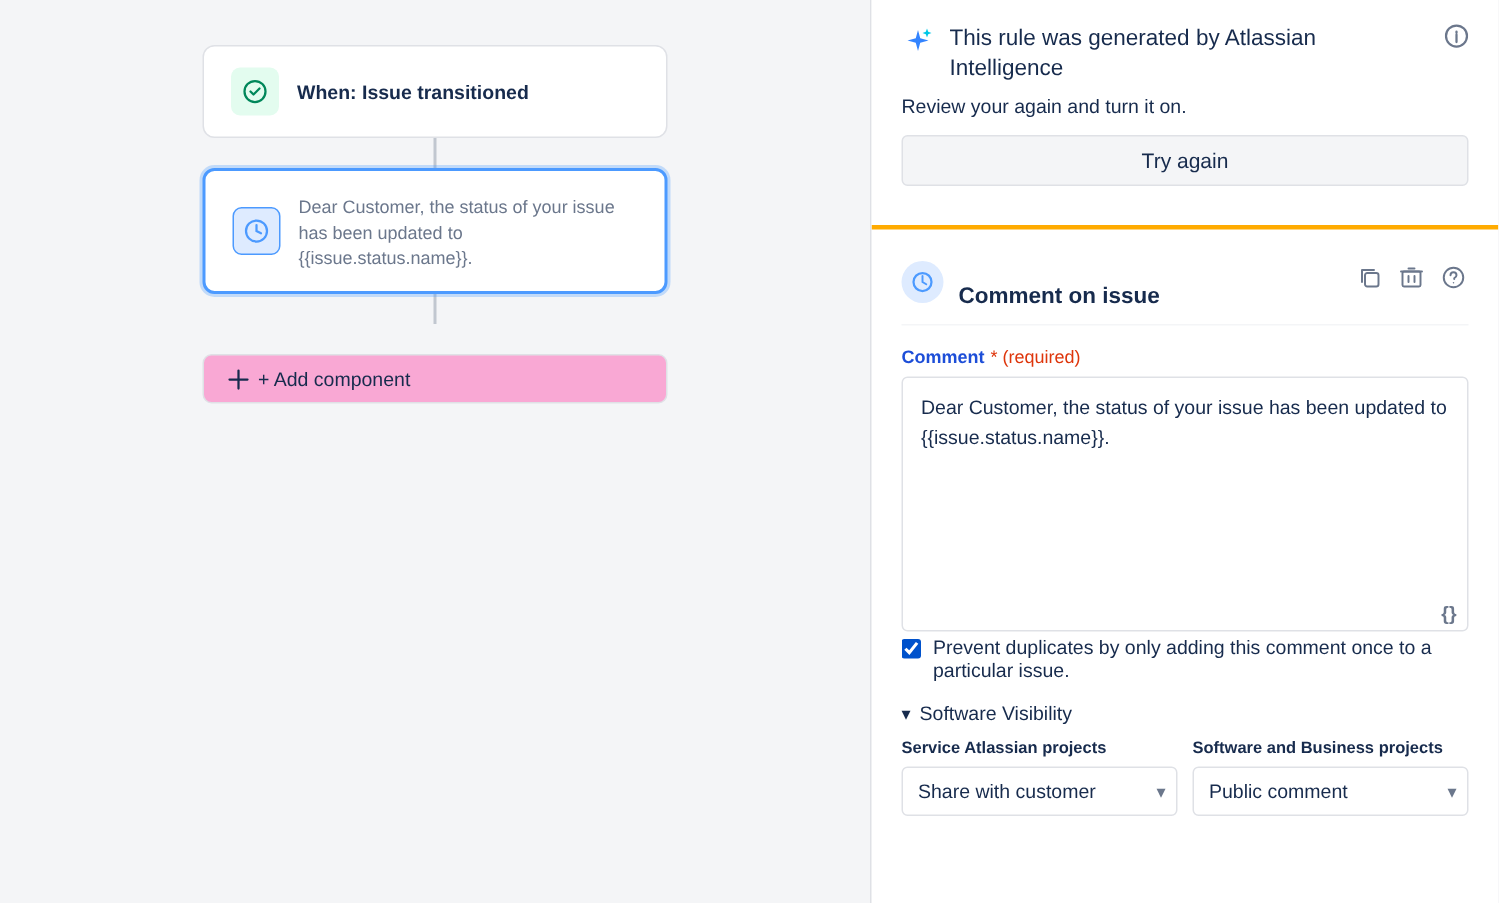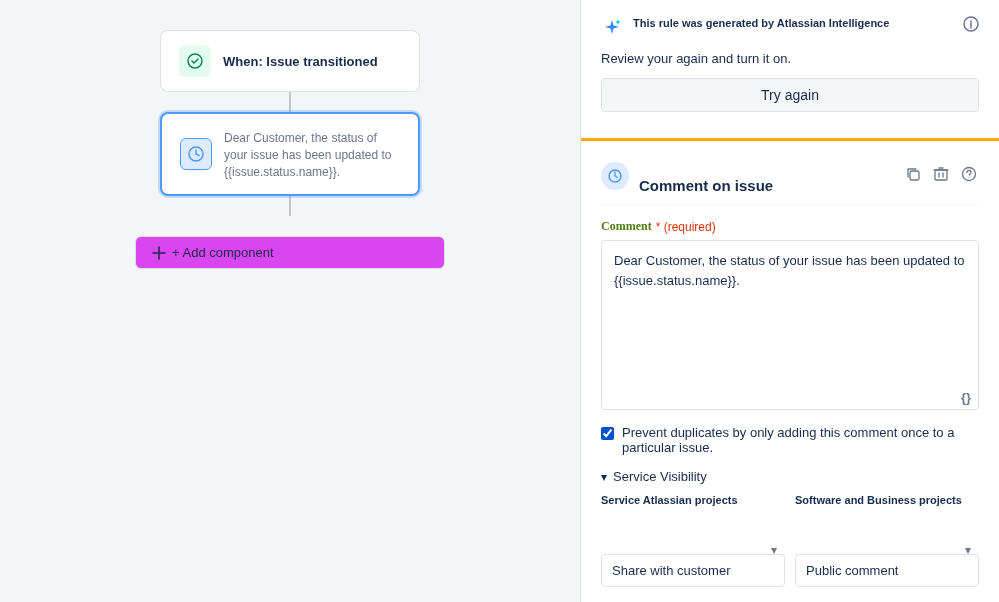--- a/index.html
+++ b/index.html
@@ -29,21 +29,21 @@
       flex-direction: column;
       align-items: center;
       gap: 0;
     }
 
     .flow-card {
       background: #fff;
       border: 1px solid #dfe1e6;
       border-radius: 8px;
       padding: 14px 18px;
-      width: 260px;
+      width: 310px;
       display: flex;
       align-items: center;
       gap: 12px;
       position: relative;
     }
 
     .flow-card.selected {
       border: 2px solid #4c9aff;
       box-shadow: 0 0 0 2px rgba(76, 154, 255, 0.3);
     }
@@ -89,21 +89,21 @@
 
     .connector-line {
       width: 2px;
       height: 20px;
       background: #c1c7d0;
       margin: 0 auto;
     }
 
     .add-component-btn {
       margin-top: 20px;
-      background: #d946ef;
+      background: #f9a8d4;
       border: 1px solid #dfe1e6;
       border-radius: 6px;
       padding: 8px 16px;
       font-size: 13px;
       color: #172b4d;
       cursor: pointer;
       display: flex;
       align-items: center;
       gap: 6px;
       width: 310px;
@@ -133,22 +133,22 @@
       gap: 10px;
       margin-bottom: 8px;
     }
 
     .ai-icon {
       flex-shrink: 0;
       margin-top: 2px;
     }
 
     .ai-banner-title {
-      font-size: 11px;
-      font-weight: 700;
+      font-size: 15px;
+      font-weight: 400;
       color: #172b4d;
       line-height: 1.3;
     }
 
     .ai-info-icon {
       margin-left: auto;
       color: #6b778c;
       cursor: pointer;
       font-size: 16px;
     }
@@ -252,22 +252,21 @@
     .label-row {
       display: flex;
       align-items: center;
       gap: 4px;
       margin-bottom: 6px;
     }
 
     .field-label {
       font-size: 12px;
       font-weight: 600;
-      color: #4d7c0f;
-      font-family: Liberation Serif, serif;
+      color: #1d4ed8;
     }
 
     .required-badge {
       font-size: 12px;
       color: #de350b;
     }
 
     .comment-textarea {
       width: 100%;
       border: 1px solid #dfe1e6;
@@ -293,21 +292,20 @@
       right: 8px;
       color: #6b778c;
       font-size: 13px;
       font-weight: bold;
     }
 
     .checkbox-row {
       display: flex;
       align-items: flex-start;
       gap: 8px;
-      margin-top: 12px;
       margin-bottom: 14px;
     }
 
     .checkbox-row input[type="checkbox"] {
       margin-top: 2px;
       accent-color: #0052cc;
       flex-shrink: 0;
     }
 
     .checkbox-label {
@@ -363,21 +361,20 @@
       width: 100%;
       border: 1px solid #dfe1e6;
       border-radius: 4px;
       padding: 8px 28px 8px 10px;
       font-size: 13px;
       color: #172b4d;
       appearance: none;
       background: #fff;
       cursor: pointer;
       outline: none;
-      margin-top: 42px;
     }
 
     .select-chevron {
       position: absolute;
       right: 8px;
       top: 50%;
       transform: translateY(-50%);
       pointer-events: none;
       color: #6b778c;
       font-size: 12px;
@@ -495,21 +492,21 @@
     </div>
 
     <div class="checkbox-row">
       <input type="checkbox" id="prevent-dup" checked="" style="">
       <label for="prevent-dup" class="checkbox-label">Prevent duplicates by only adding this comment once to a particular issue.</label>
     </div>
 
     <div class="visibility-section">
       <div class="visibility-toggle-row">
         <span class="chevron-icon">▾</span>
-        <span>Service Visibility</span>
+        <span>Software Visibility</span>
       </div>
 
       <div class="visibility-body">
         <div class="visibility-cols">
 
           <div class="visibility-col">
             <div class="col-label">Service Atlassian projects</div>
             <div class="select-wrapper">
               <select class="visibility-select">
                 <option value="share">Share with customer</option>

